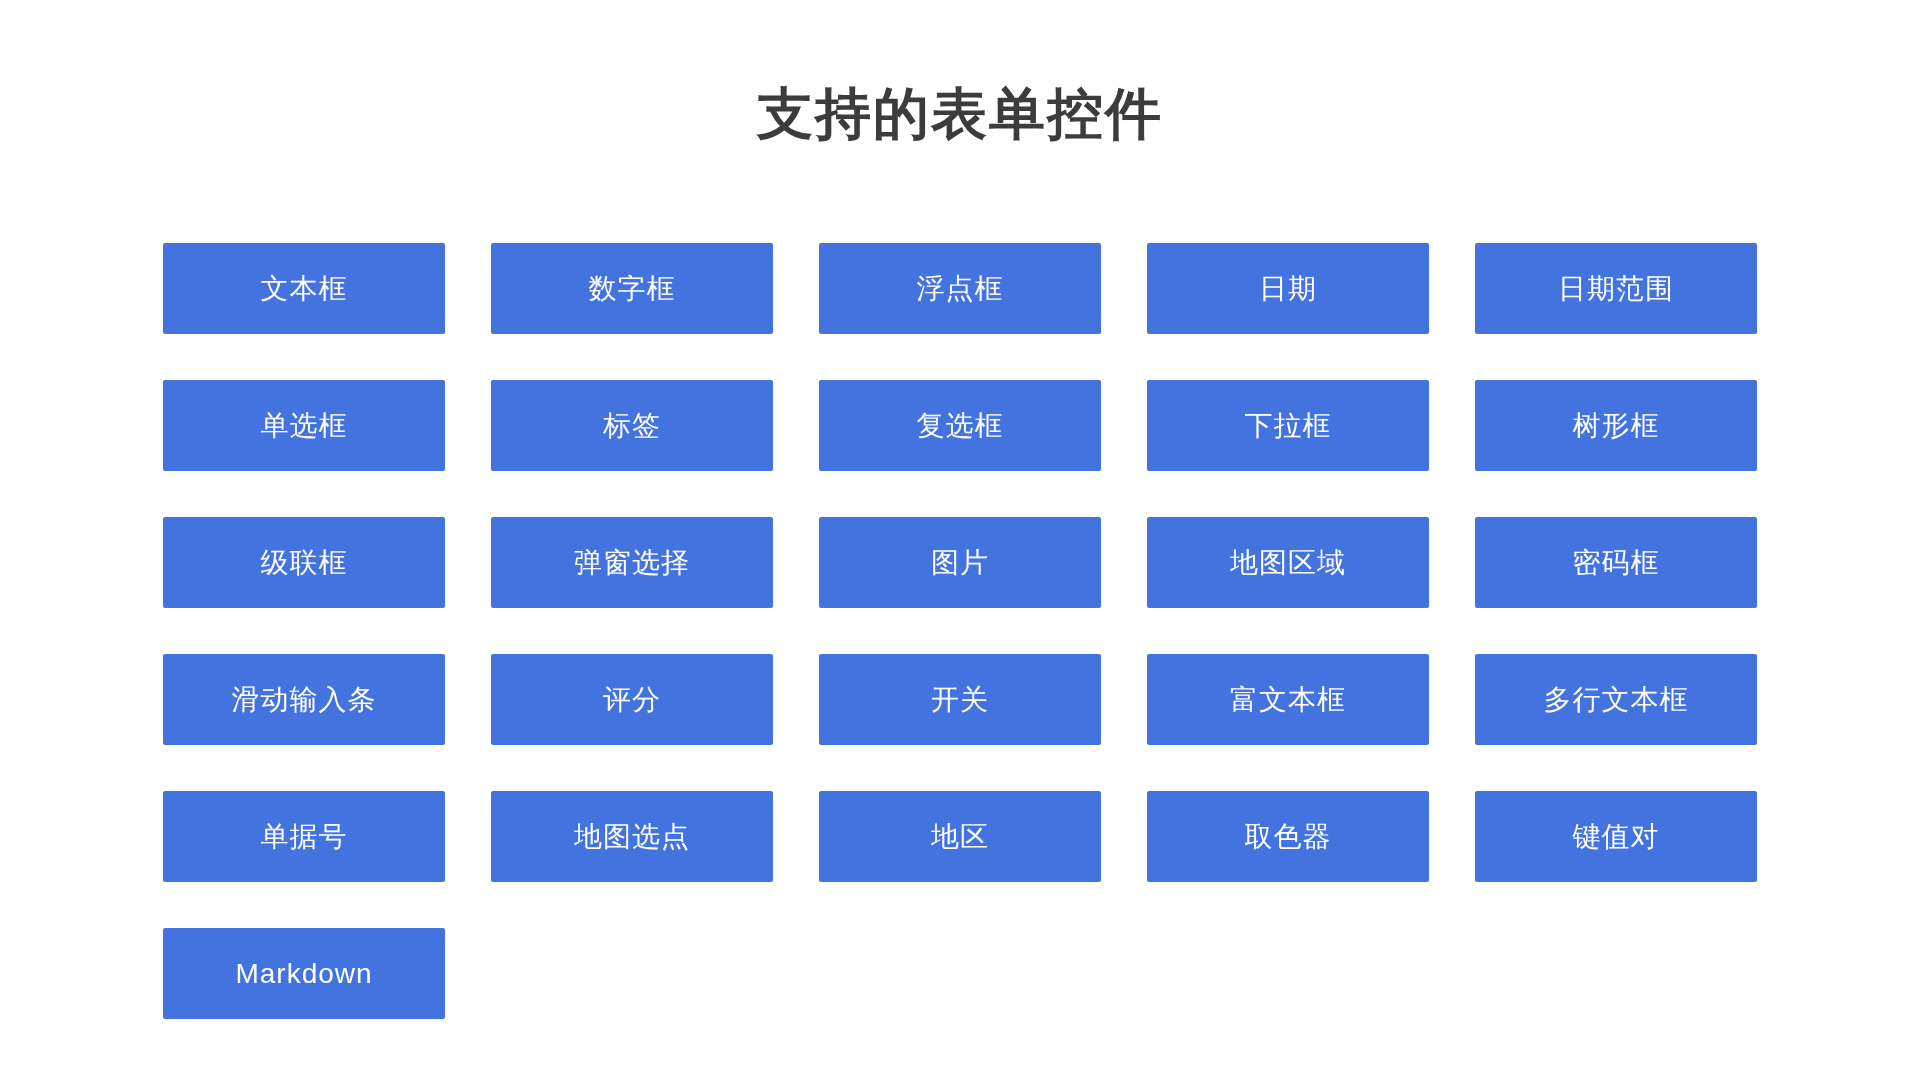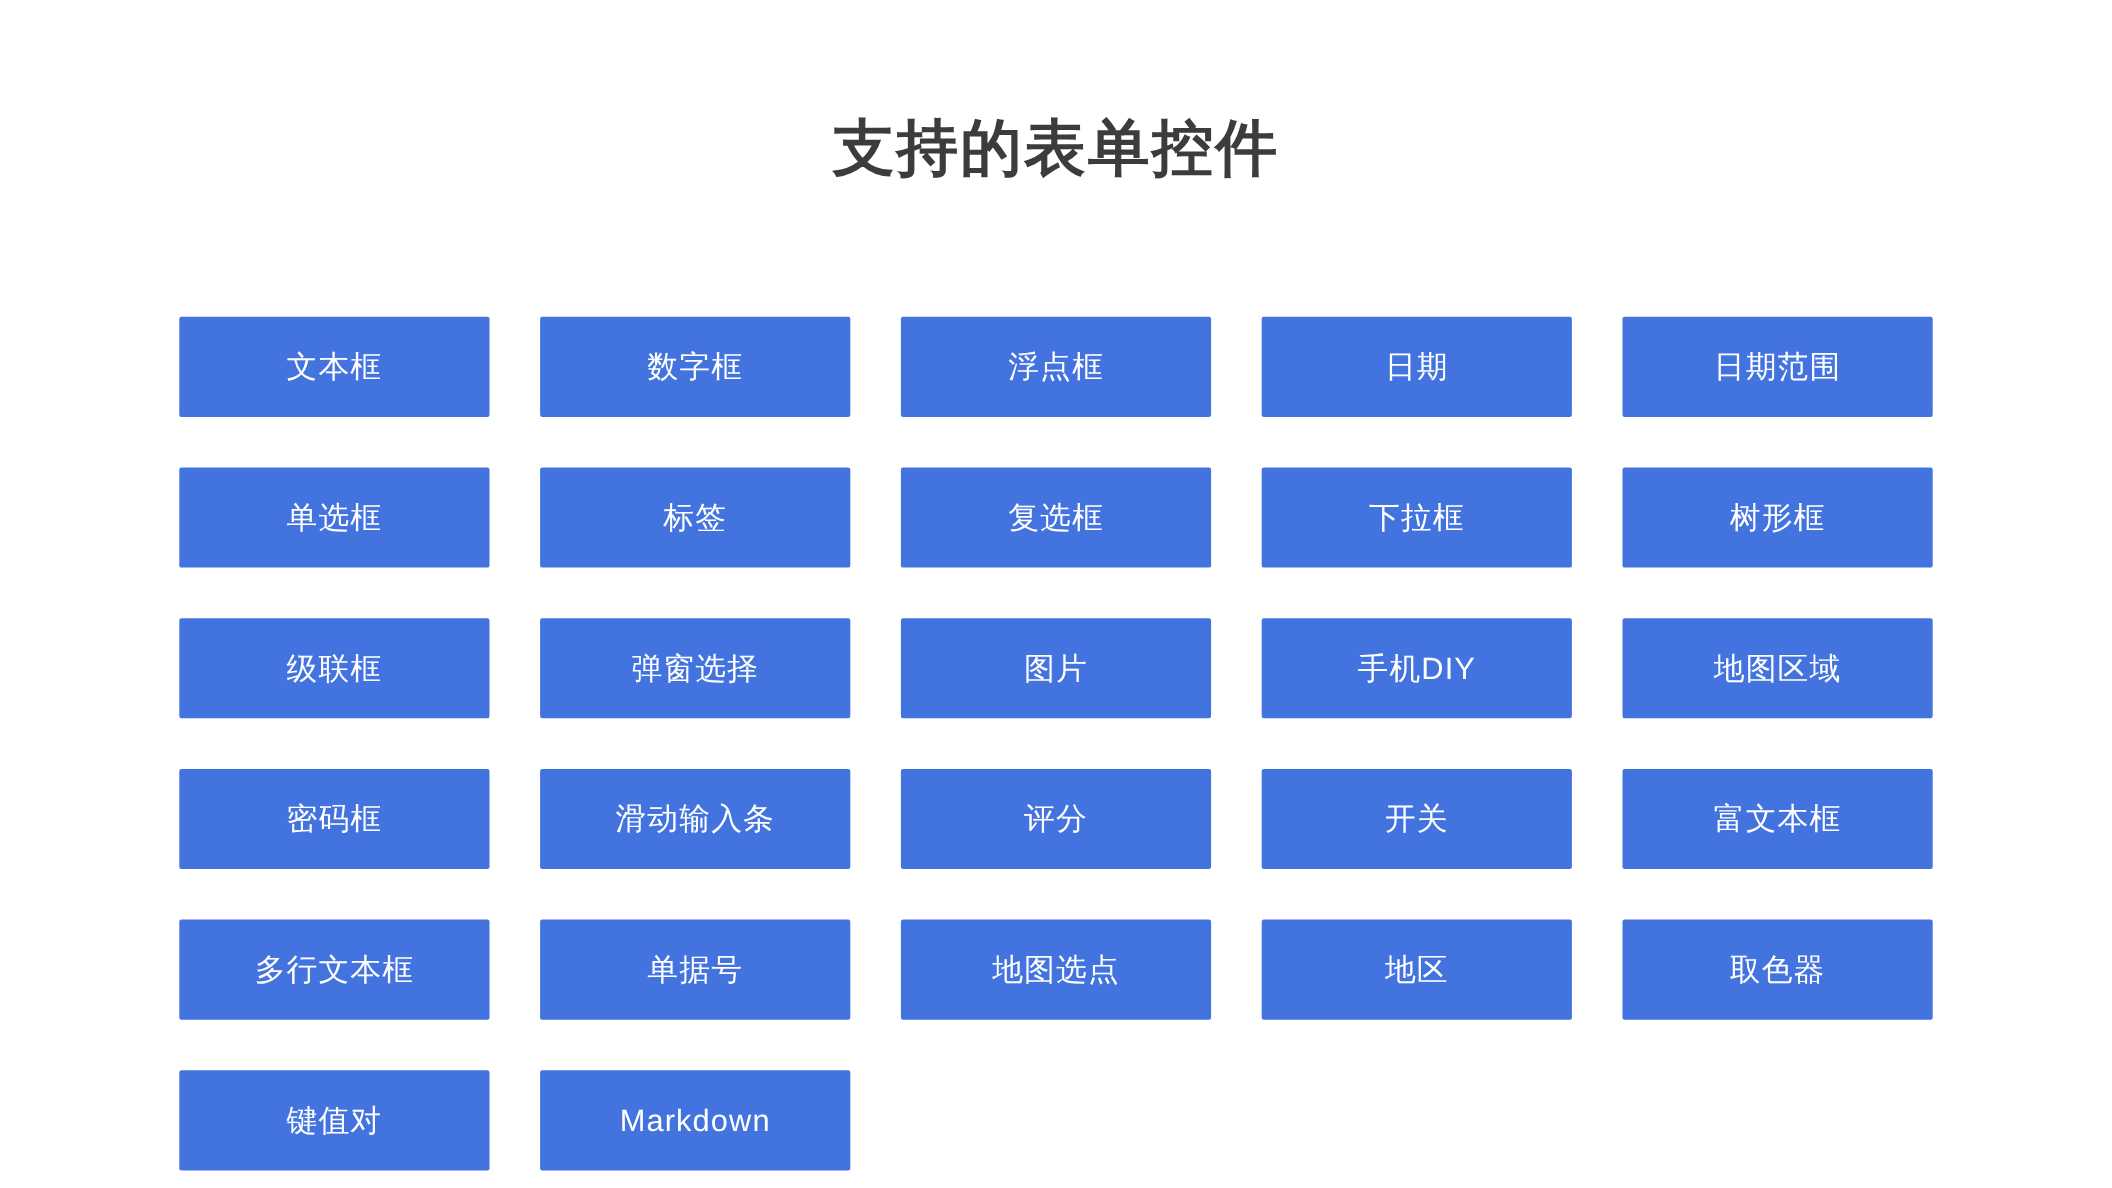--- a/index.html
+++ b/index.html
@@ -6,30 +6,30 @@
     margin: 0;
     padding: 0;
     background: #ffffff;
     width: 1920px;
     height: 1080px;
     overflow: hidden;
     font-family: "Liberation Sans", "DejaVu Sans", sans-serif;
   }
   .page-title {
     margin: 0;
-    padding-top: 101px;
+    padding-top: 80px;
     text-align: center;
     font-size: 56px;
     line-height: 1.2;
     font-weight: 700;
     color: #3c3c3c;
     letter-spacing: 2px;
   }
   .controls-grid {
-    margin-top: 120px;
+    margin-top: 96px;
     display: grid;
     grid-template-columns: repeat(5, 282px);
     column-gap: 52px;
     row-gap: 25px;
     justify-content: center;
     gap: 46px;
   }
   .control-button {
     height: 91px;
     background: #4273df;
@@ -99,23 +99,20 @@
 
   <div class="control-button">
     <span class="control-label">弹窗选择</span>
   </div>
 
 
   <div class="control-button">
     <span class="control-label">图片</span>
   </div>
 
-  <div class="control-button">
-    <span class="control-label">手机DIY</span>
-  </div>
 
   <div class="control-button">
     <span class="control-label">地图区域</span>
   </div>
 
   <div class="control-button">
     <span class="control-label">密码框</span>
   </div>
 
   <div class="control-button">

